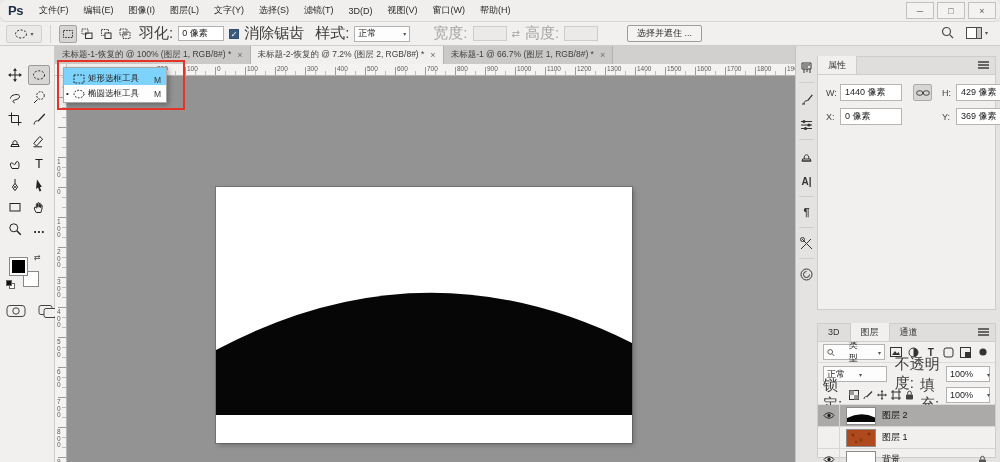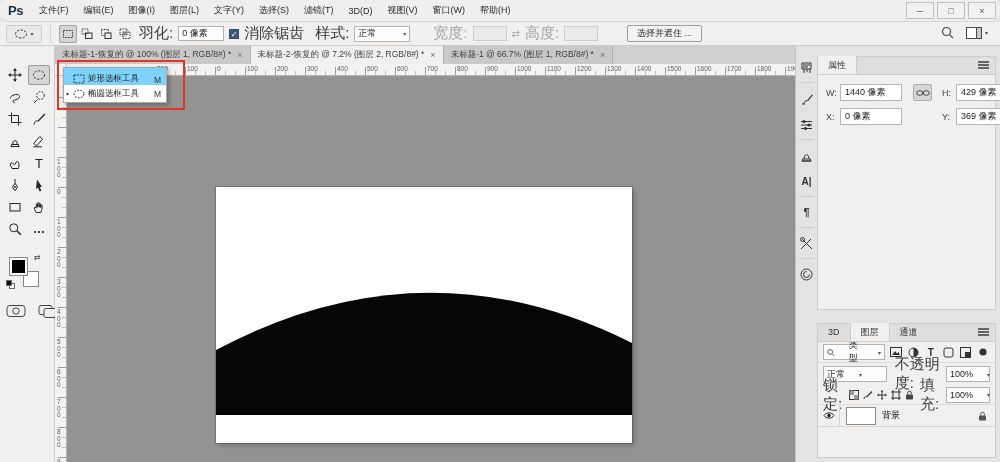--- a/index.html
+++ b/index.html
@@ -576,20 +576,48 @@
               <path d="M2.7 4.5V3a1.8 1.8 0 013.6 0v1.5" fill="none" stroke="#444"></path>
             </svg>
           </span>
         <span class="lbl" style="margin-left:2px">填充:</span>
         <div class="lsel" style="width:44px">
           <span class="sval">100%</span>
           <span class="caret">▾</span>
         </div>
       </div>
 
+      <div class="layer-row selected">
+        <span class="eyecell">
+            <svg width="12" height="9" viewBox="0 0 12 9">
+              <path d="M1 4.5C3.5 1 8.5 1 11 4.5 8.5 8 3.5 8 1 4.5z" fill="none" stroke="#222"></path>
+              <circle cx="6" cy="4.5" r="1.7" fill="#222"></circle>
+            </svg>
+          </span>
+        <span class="thumb">
+            <svg width="28" height="16" viewBox="0 0 28 16">
+              <rect width="28" height="16" fill="#fff"></rect>
+              <path d="M0 10 Q14 3 28 9.5 L28 14 L0 14 Z" fill="#060606"></path>
+            </svg>
+          </span>
+        <span class="lname">图层 2</span>
+      </div>
+      <div class="layer-row">
+        <span class="eyecell"></span>
+        <span class="thumb" style="background:#b04a1d">
+            <svg width="28" height="16" viewBox="0 0 28 16">
+              <rect width="28" height="16" fill="#b04a1d"></rect>
+              <circle cx="6" cy="5" r="1.5" fill="#7e3413"></circle>
+              <circle cx="14" cy="10" r="2" fill="#93400f"></circle>
+              <circle cx="22" cy="4" r="1.5" fill="#7e3413"></circle>
+              <circle cx="9" cy="12" r="1.2" fill="#7e3413"></circle>
+            </svg>
+          </span>
+        <span class="lname">图层 1</span>
+      </div>
       <div class="layer-row">
         <span class="eyecell">
             <svg width="12" height="9" viewBox="0 0 12 9">
               <path d="M1 4.5C3.5 1 8.5 1 11 4.5 8.5 8 3.5 8 1 4.5z" fill="none" stroke="#222"></path>
               <circle cx="6" cy="4.5" r="1.7" fill="#222"></circle>
             </svg>
           </span>
         <span class="thumb"></span>
         <span class="lname">背景</span>
         <span class="rowlock"><svg width="9" height="10" viewBox="0 0 9 10">

